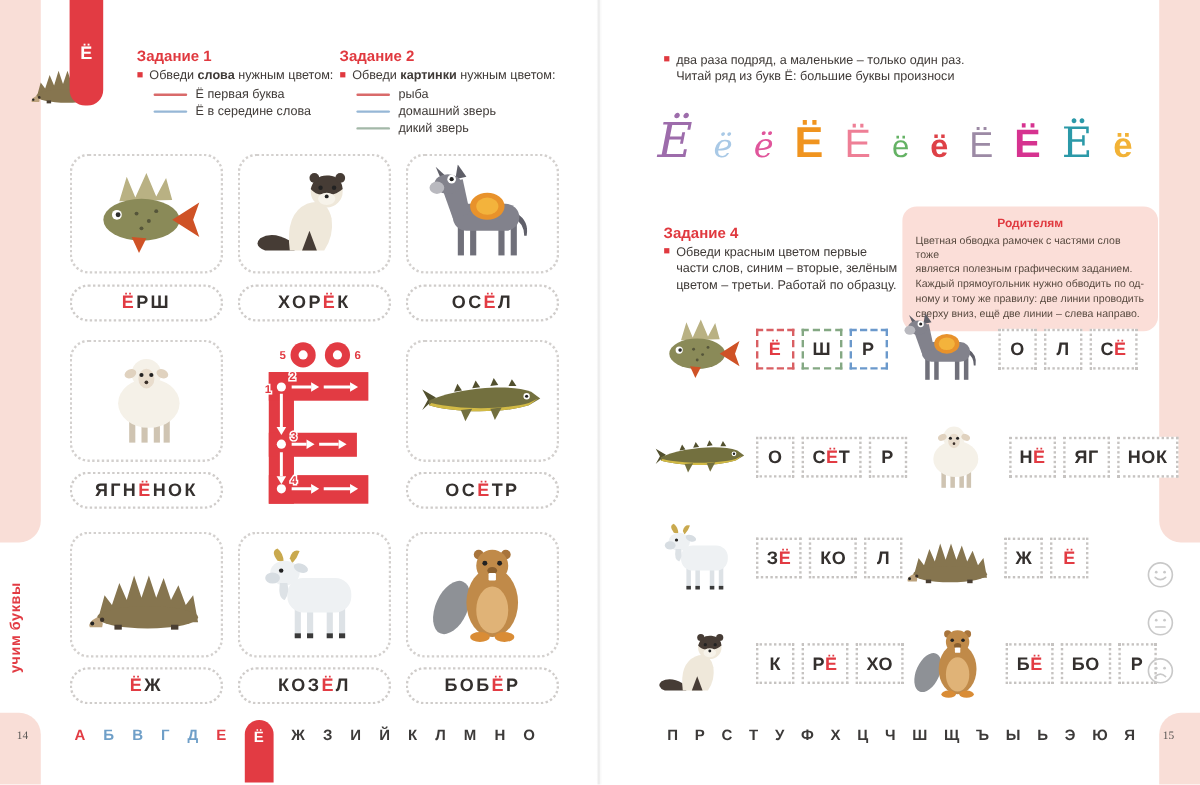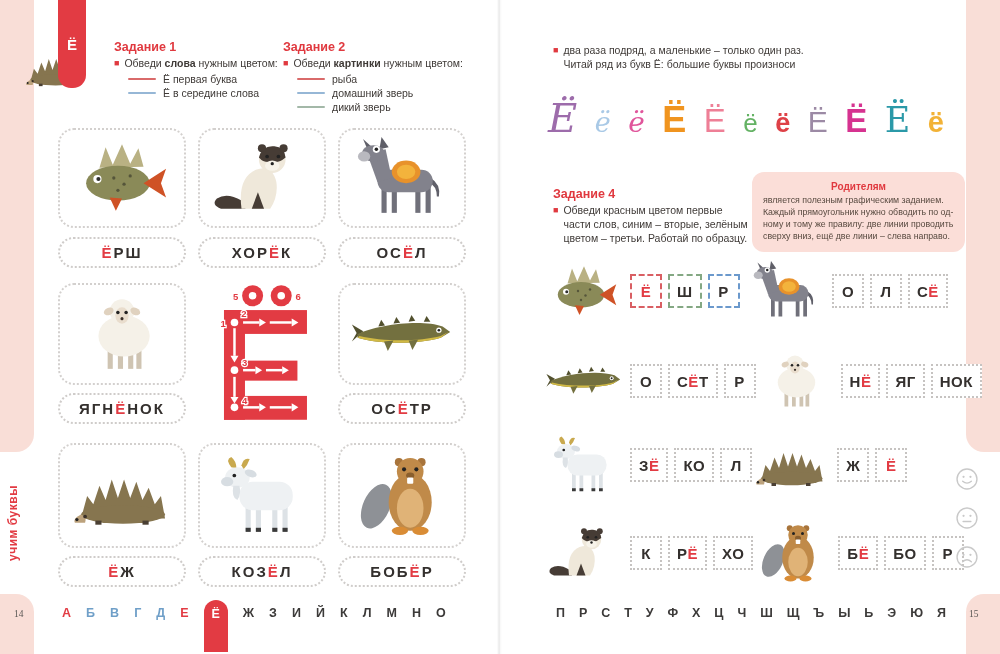--- a/index.html
+++ b/index.html
@@ -379,20 +379,21 @@
           <div>Обведи красным цветом первые</div>
           <div>части слов, синим – вторые, зелёным</div>
           <div>цветом – третьи. Работай по образцу.</div>
         </span>
     </div>
   </div>
 
   <div class="parents">
     <div class="p-title">Родителям</div>
     <div id="parents-lines">
+        <div class="p-line">Цветная обводка рамочек с частями слов тоже</div>
         <div class="p-line">является полезным графическим заданием.</div>
         <div class="p-line">Каждый прямоугольник нужно обводить по од-</div>
         <div class="p-line">ному и тому же правилу: две линии проводить</div>
         <div class="p-line">сверху вниз, ещё две линии – слева направо.</div>
       </div>
   </div>
 
   <div id="exercises">
       <div class="ex-row" style="top: 258px;">
         <div class="ex-group g1">

